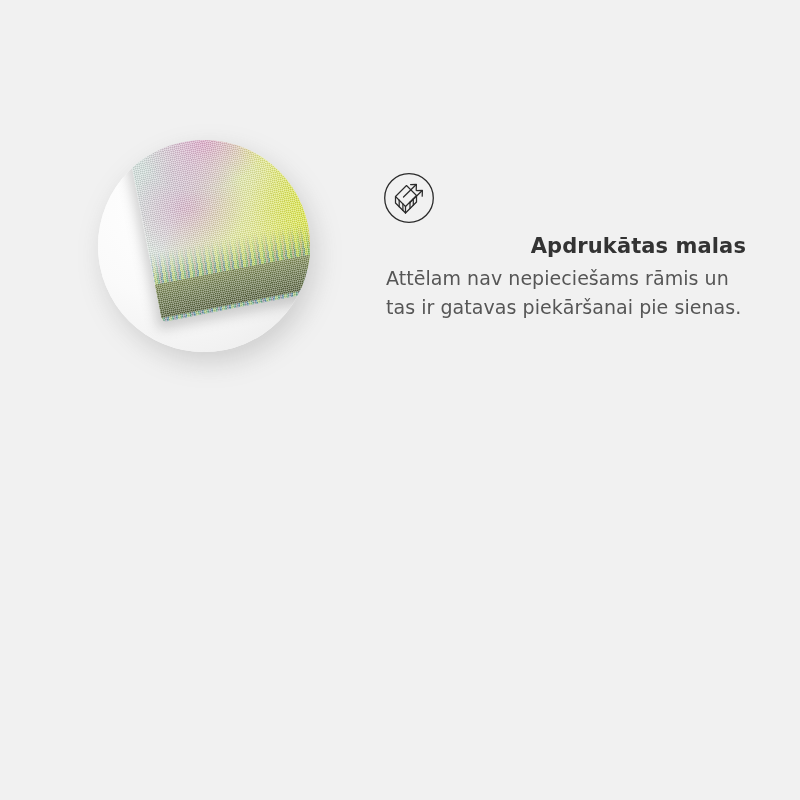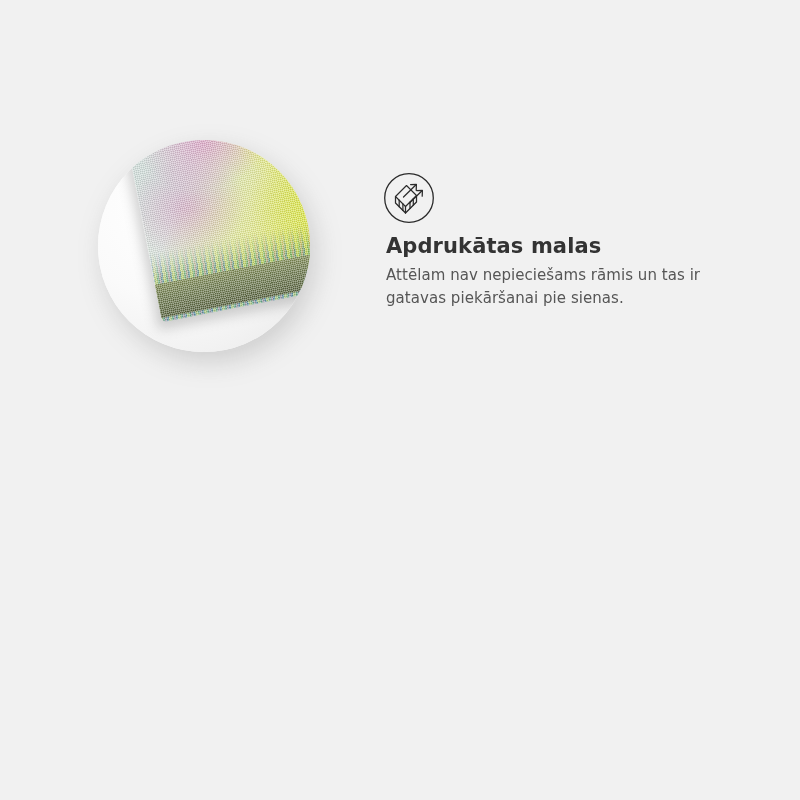--- a/index.html
+++ b/index.html
@@ -114,24 +114,25 @@
   .text-col { position: absolute; }
   #printed-edges-text { left: 386px; top: 234px; width: 360px; }
 
   .feature-title {
     margin: 0 0 5px 0;
     font-size: 21px;
     font-weight: 600;
     line-height: 1.2;
     color: #333333;
     letter-spacing: 0.1px;
+    text-align: right;
   }
   .feature-desc {
     margin: 0;
-    font-size: 15px;
+    font-size: 19px;
     line-height: 1.52;
     color: #565656;
     letter-spacing: 0.05px;
   }
 
   
   .feature-icon {
     position: absolute;
     width: 52px;
     height: 52px;

